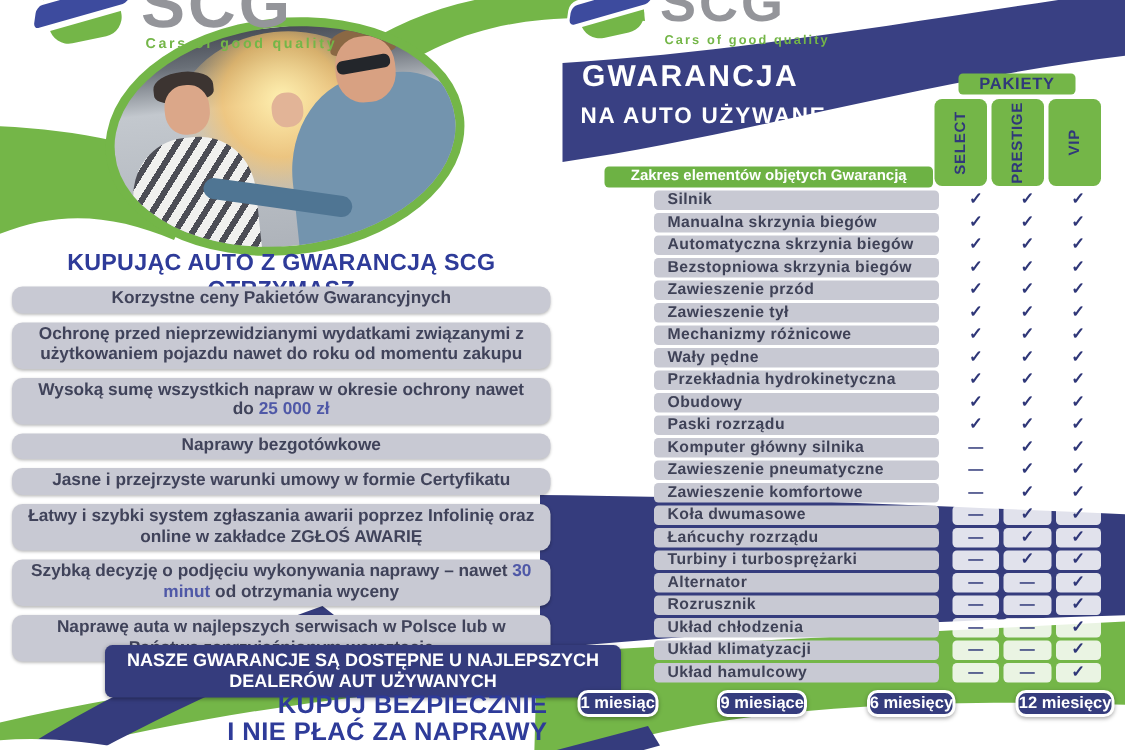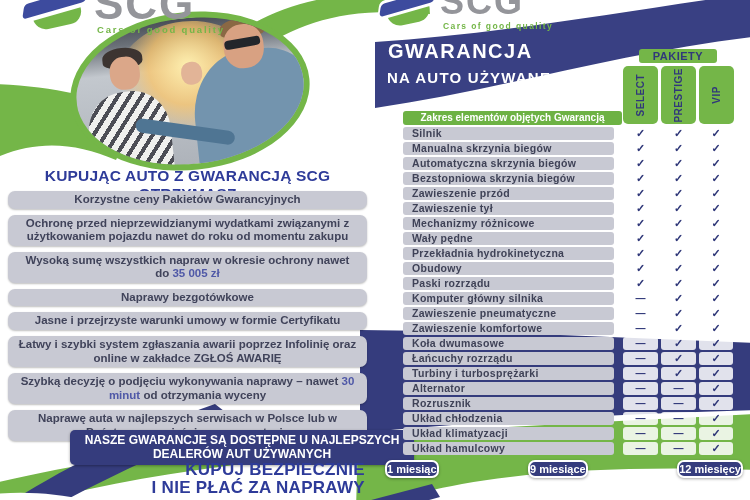--- a/index.html
+++ b/index.html
@@ -48,21 +48,21 @@
   .title1{position:absolute;left:388px;top:40px;z-index:2;color:#ffffff;font-weight:bold;font-size:20px;letter-spacing:1.5px;}
   .title2{position:absolute;left:387px;top:69px;z-index:2;color:#ffffff;font-weight:bold;font-size:15px;letter-spacing:1.2px;}
   .pakiety{position:absolute;left:639px;top:49px;width:78px;height:14px;z-index:2;background:#74b648;border-radius:3px;
     color:#30387a;font-weight:bold;font-size:11px;text-align:center;line-height:14px;letter-spacing:.5px;}
   .pkg-cols{position:absolute;left:623px;top:66px;width:111px;height:58px;z-index:2;display:flex;gap:3px;}
   .pkg{width:35px;height:58px;background:#74b648;border-radius:5px;display:flex;align-items:center;justify-content:center;}
   .pkg span{writing-mode:vertical-rl;transform:rotate(180deg);color:#30387a;font-weight:bold;font-size:10px;letter-spacing:.5px;}
   .theader{position:absolute;left:403px;top:111px;width:219px;height:14px;z-index:2;background:#6db244;border-radius:3px;
     color:#ffffff;font-weight:bold;font-size:10px;text-align:center;line-height:14px;}
   .trows{position:absolute;left:403px;top:127px;width:331px;z-index:2;}
-  .trow{display:flex;height:13px;margin-bottom:2px;}
+  .trow{display:flex;height:13px;margin-bottom:2px;margin-left:33px;}
   .tlabel{width:202px;background:#c8c9d3;border-radius:3px;color:#3f4257;font-weight:bold;font-size:10.5px;
     line-height:13px;padding-left:9px;margin-right:9px;letter-spacing:.3px;white-space:nowrap;overflow:hidden;}
   .tcell{width:35px;margin-right:3px;background:rgba(255,255,255,.85);border-radius:3px;text-align:center;
     color:#2f3778;font-weight:bold;line-height:13px;font-size:11px;}
   .tcell:last-child{margin-right:0;width:34px;}
   .tcell.dash{font-size:10px;}
   .periods{position:absolute;left:385px;top:460px;width:358px;z-index:2;display:flex;justify-content:space-between;}
   .period{background:#353c7d;border:2px solid #ffffff;border-radius:7px;color:#ffffff;font-weight:bold;
     font-size:11px;padding:1px 0;box-shadow:0 1px 3px rgba(0,0,0,.35);white-space:nowrap;}
 </style>
@@ -116,21 +116,21 @@
   <div class="driver-hair"></div>
   <div class="driver-head"></div>
   <div class="shades"></div>
   <div class="arm"></div>
 </div>
 
 <div class="heading">KUPUJĄC AUTO Z GWARANCJĄ SCG OTRZYMASZ</div>
 <div class="benefits">
     <div class="benefit">Korzystne ceny Pakietów Gwarancyjnych</div>
     <div class="benefit">Ochronę przed nieprzewidzianymi wydatkami związanymi z użytkowaniem pojazdu nawet do roku od momentu zakupu</div>
-    <div class="benefit">Wysoką sumę wszystkich napraw w okresie ochrony nawet do <span class="hl">35 005 zł</span></div>
+    <div class="benefit">Wysoką sumę wszystkich napraw w okresie ochrony nawet do <span class="hl">25 000 zł</span></div>
     <div class="benefit">Naprawy bezgotówkowe</div>
     <div class="benefit">Jasne i przejrzyste warunki umowy w formie Certyfikatu</div>
     <div class="benefit">Łatwy i szybki system zgłaszania awarii poprzez Infolinię oraz online w zakładce ZGŁOŚ AWARIĘ</div>
     <div class="benefit">Szybką decyzję o podjęciu wykonywania naprawy – nawet <span class="hl">30 minut</span> od otrzymania wyceny</div>
     <div class="benefit">Naprawę auta w najlepszych serwisach w Polsce lub w Państwa zaprzyjaźnionym warsztacie</div>
   </div>
 <div class="dealer">NASZE GWARANCJE SĄ DOSTĘPNE U NAJLEPSZYCH DEALERÓW AUT UŻYWANYCH</div>
 <div class="slogan" style="right:auto;left:105px;width:260px;">
   <div>KUPUJ BEZPIECZNIE</div>
   <div>I NIE PŁAĆ ZA NAPRAWY</div>
@@ -281,14 +281,15 @@
     <div class="trow">
       <div class="tlabel">Układ hamulcowy</div>
       <div class="tcell dash">—</div>
       <div class="tcell dash">—</div>
       <div class="tcell check">✓</div>
     </div>
   </div>
 <div class="periods">
     <div class="period">1 miesiąc</div>
     <div class="period">9 miesiące</div>
+    <div class="period">6 miesięcy</div>
     <div class="period">12 miesięcy</div>
   </div>
 
 </body></html>

